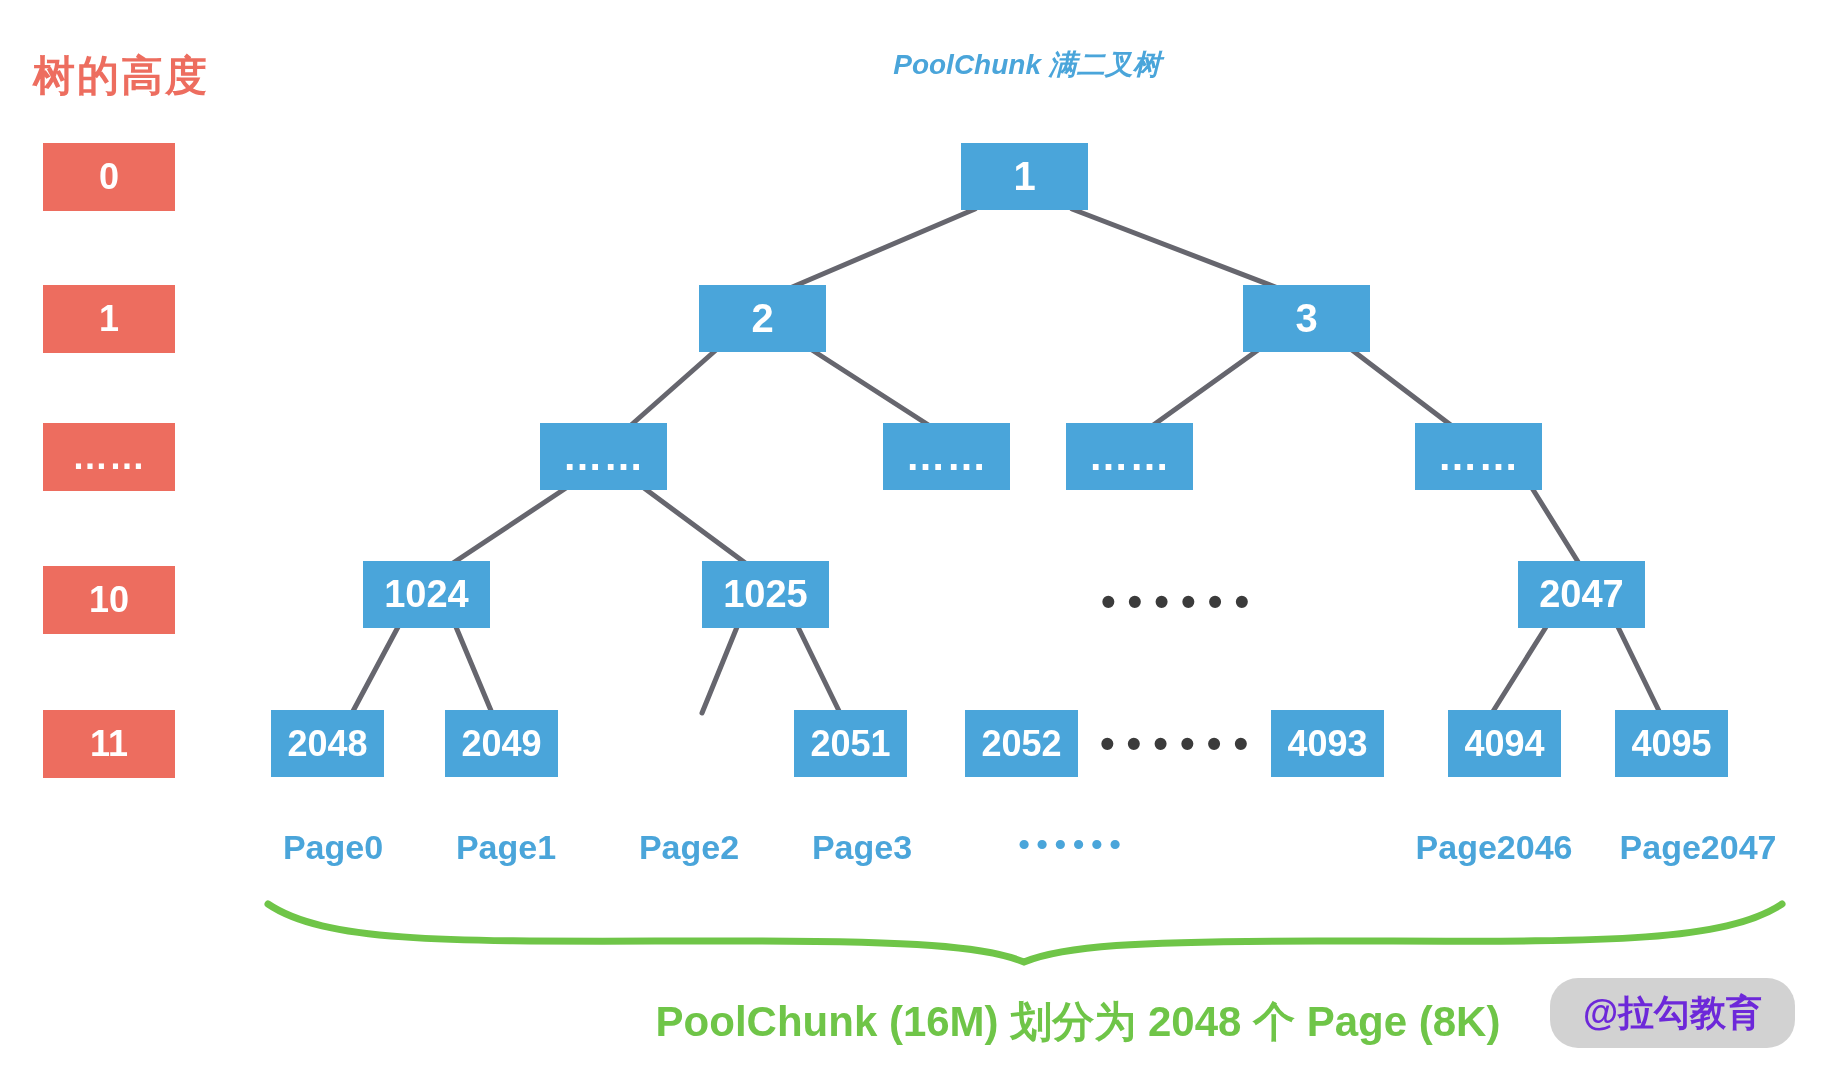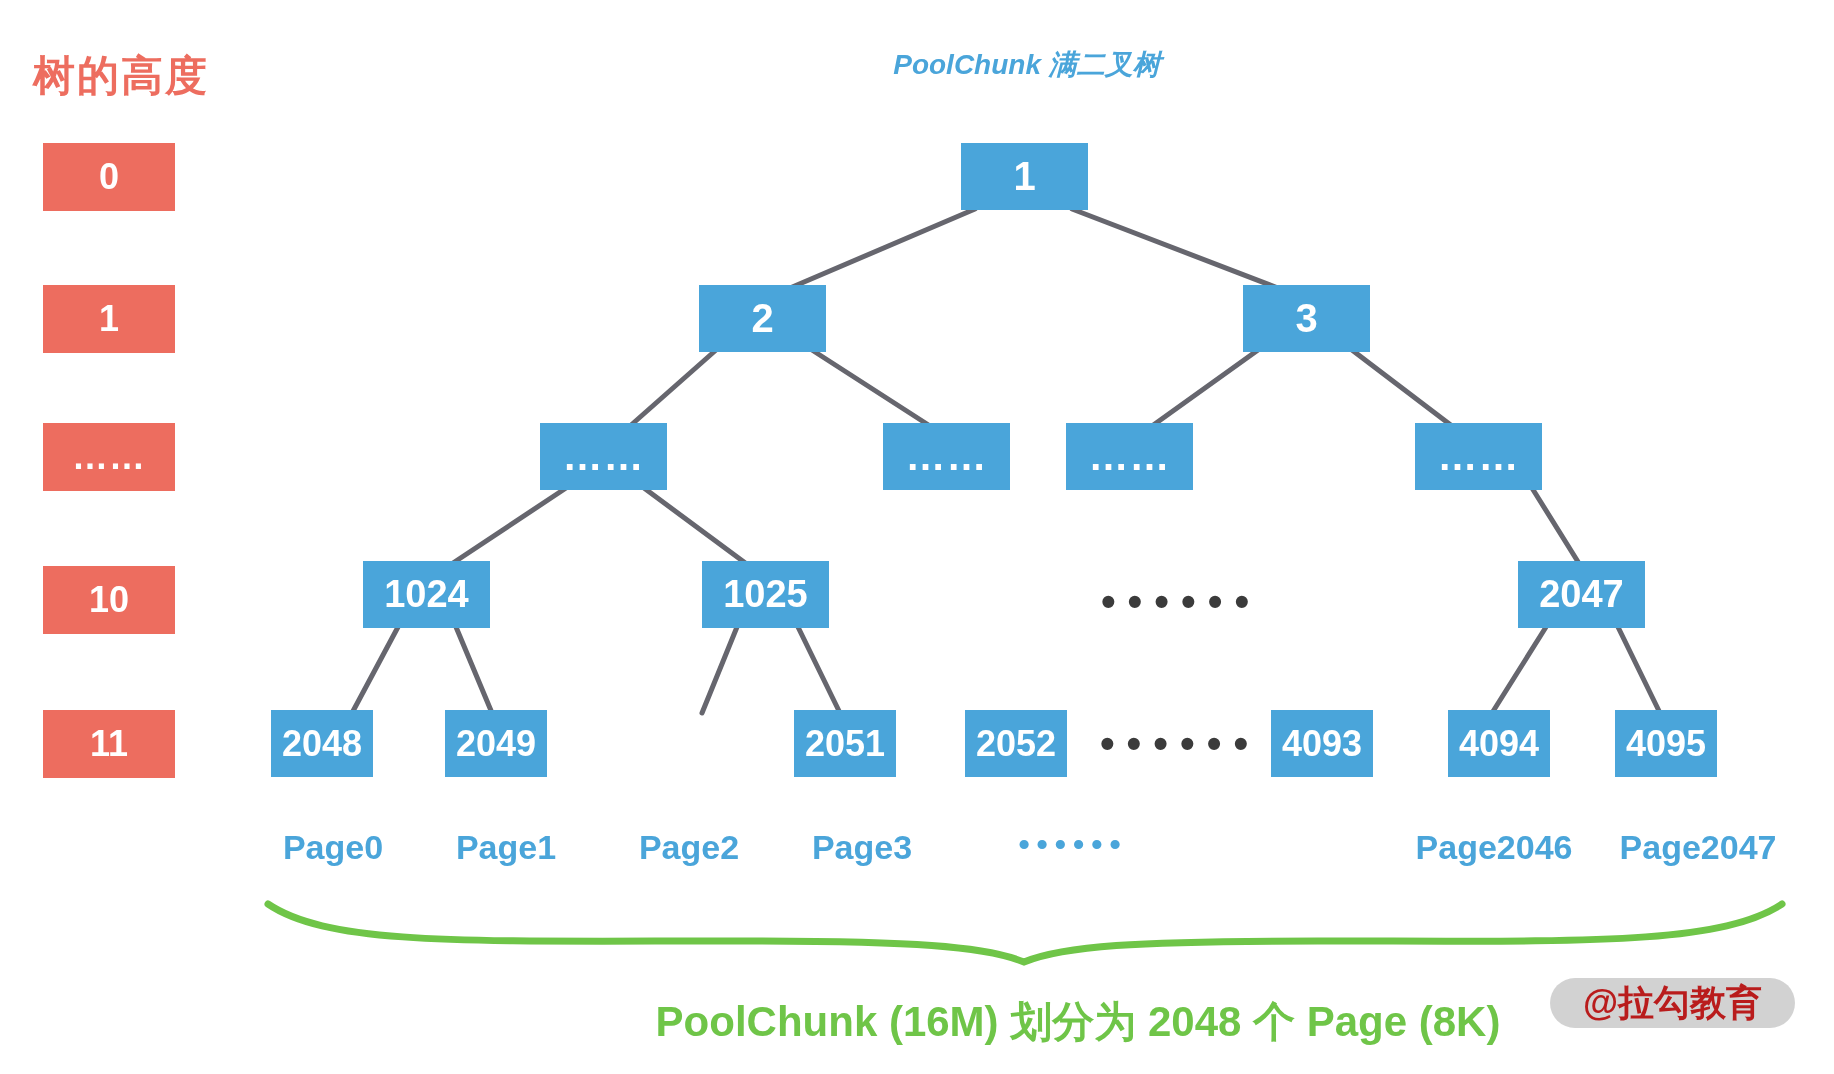--- a/index.html
+++ b/index.html
@@ -14,35 +14,35 @@
   #canvas{position:relative;width:1834px;height:1074px;background:#ffffff;overflow:hidden;}
   svg.layer{position:absolute;left:0;top:0;width:1834px;height:1074px;}
 
   .side-title{position:absolute;left:33px;top:48px;font-size:42px;font-weight:bold;color:var(--red);letter-spacing:2px;}
   .main-title{position:absolute;left:1027px;top:46px;transform:translateX(-50%);font-size:28px;font-weight:bold;color:var(--blue);white-space:nowrap;font-style:italic;}
 
   .hbox{position:absolute;left:43px;width:132px;height:68px;background:var(--red);color:#fff;
         display:flex;align-items:center;justify-content:center;font-size:36px;font-weight:bold;}
   .node{position:absolute;width:127px;height:67px;background:var(--blue);color:#fff;
         display:flex;align-items:center;justify-content:center;font-size:40px;font-weight:bold;}
-  .node.leaf{width:102px;font-size:36px;}
+  .node.leaf{width:113px;font-size:36px;}
   .node.mid{font-size:38px;}
   .dots-label{letter-spacing:1px;}
 
   .gap-dots{position:absolute;transform:translate(-50%,-50%);color:var(--dotdark);
             font-size:42px;font-weight:bold;letter-spacing:12px;white-space:nowrap;}
   .page-label{position:absolute;top:828px;transform:translateX(-50%);color:var(--blue);
               font-size:34px;font-weight:bold;white-space:nowrap;}
   .page-dots{position:absolute;top:826px;transform:translateX(-50%);color:var(--blue);
              font-size:32px;font-weight:bold;letter-spacing:7px;white-space:nowrap;}
   .footer-caption{position:absolute;left:1078px;top:994px;transform:translateX(-50%);
                   color:var(--green);font-size:42px;font-weight:bold;white-space:nowrap;}
-  .watermark{position:absolute;left:1550px;top:978px;width:245px;height:50px;border-radius:28px;
+  .watermark{position:absolute;left:1550px;top:978px;width:245px;height:70px;border-radius:28px;
              background:rgba(173,173,173,0.55);display:flex;align-items:center;justify-content:center;
-             color:#b91c1c;font-size:36px;font-weight:bold;}
+             color:#6d28d9;font-size:36px;font-weight:bold;}
 </style>
 </head>
 <body>
 
 <div id="canvas">
 
   <svg class="layer" viewBox="0 0 1834 1074">
     <g stroke="#66666e" stroke-width="5" stroke-linecap="round">
       <line x1="975" y1="209" x2="790" y2="288"></line>
       <line x1="1072" y1="209" x2="1278" y2="288"></line>

